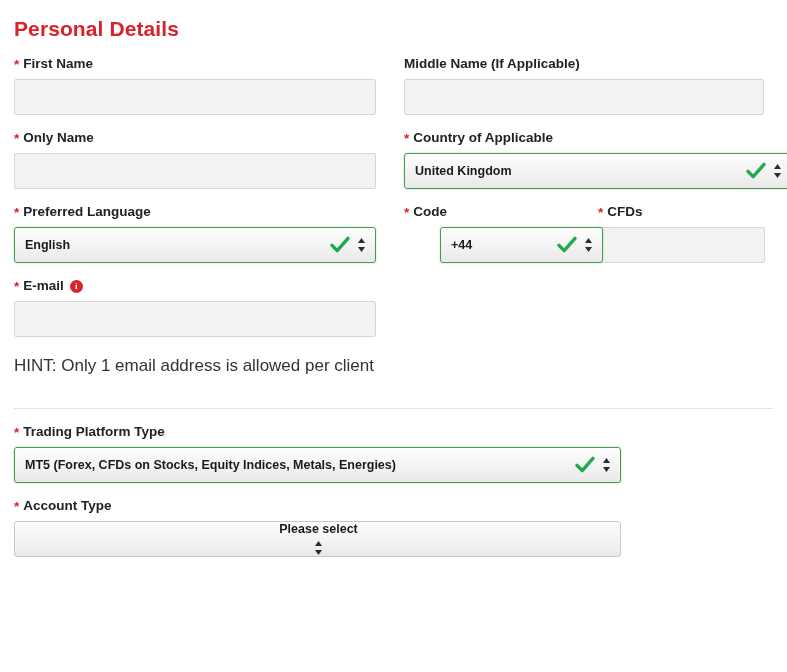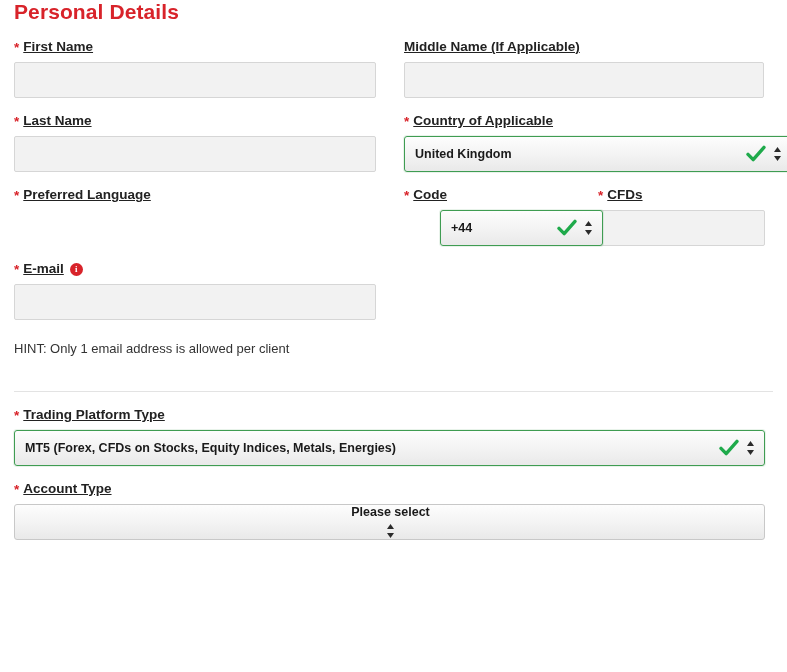--- a/index.html
+++ b/index.html
@@ -25,21 +25,21 @@
 
   
   .section-title {
     color: #d8232a;
     font-size: 21px;
     font-weight: bold;
     letter-spacing: 0.1px;
     margin: 0;
     padding: 0;
   }
-  .section-title.personal { }
+  .section-title.personal { padding-top: 17px; }
   .section-title.trading  { padding-top: 18px; }
 
   
   .row {
     display: flex;
     width: 100%;
   }
   .col-left {
     width: 390px;
     flex: 0 0 390px;
@@ -75,21 +75,21 @@
   }
   .req-star {
     color: #d8232a;
     font-weight: bold;
     font-size: 13.5px;
     margin-right: 4px;
     line-height: 12px;
     position: relative;
     top: 1px;
   }
-  .label-text { display: inline-block; text-decoration: underline; }
+  .label-text { display: inline-block; }
 
   
   .info-icon {
     display: inline-flex;
     align-items: center;
     justify-content: center;
     width: 13px;
     height: 13px;
     border-radius: 50%;
     background: #d8232a;
@@ -124,21 +124,21 @@
 
   
   .select-wrap {
     position: relative;
     height: 36px;
     border-radius: 3px;
   }
   .select-wrap.w-narrow { width: 362px; }
   .select-wrap.w-right  { width: 388px; }
   .select-wrap.w-code   { width: 163px; margin-left: 36px; }
-  .select-wrap.w-full   { width: 751px; }
+  .select-wrap.w-full   { width: 607px; }
 
   .select-box {
     position: absolute;
     inset: 0;
     border-radius: 3px;
     background: linear-gradient(to bottom, #fdfdfd 0%, #f4f4f4 48%, #e9e9e9 100%);
     display: flex;
     align-items: center;
     padding: 0 8px 0 10px;
     font-size: 12.5px;
@@ -174,21 +174,21 @@
   .stepper-icon {
     flex: 0 0 auto;
     width: 9px;
     height: 16px;
     display: block;
     margin-right: 1px;
   }
 
   
   .hint-text {
-    font-size: 13px;
+    font-size: 17px;
     color: #333333;
     padding-top: 21px;
     padding-bottom: 0;
     line-height: 16px;
   }
 
   
   .divider {
     border: 0;
     border-top: 1px solid #e3e3e3;
@@ -217,21 +217,21 @@
         <span class="label-text">Middle Name (If Applicable)</span>
       </div>
       <input class="text-input w-right" type="text" value="" style="">
     </div>
   </div>
 
   <div class="row">
     <div class="col-left">
       <div class="field-label">
         <span class="req-star">*</span>
-        <span class="label-text">Last Name</span>
+        <span class="label-text">Only Name</span>
       </div>
       <input class="text-input w-narrow" type="text" value="" style="">
     </div>
 
     <div class="col-right">
       <div class="field-label">
         <span class="req-star">*</span>
         <span class="label-text">Country of Applicable</span>
       </div>
       <div class="select-wrap w-right valid">
@@ -248,20 +248,32 @@
       </div>
     </div>
   </div>
 
   <div class="row">
     <div class="col-left">
       <div class="field-label">
         <span class="req-star">*</span>
         <span class="label-text">Preferred Language</span>
       </div>
+      <div class="select-wrap w-narrow valid">
+        <div class="select-box">
+          <span class="select-value">English</span>
+          <svg class="tick-icon" viewBox="0 0 20 18">
+            <path d="M2 9.4 L7.2 14.6 L18 2.4" fill="none" stroke="#1faa4b" stroke-width="3.4" stroke-linecap="round" stroke-linejoin="round"></path>
+          </svg>
+          <svg class="stepper-icon" viewBox="0 0 9 16">
+            <path d="M4.5 1 L8 6 L1 6 Z" fill="#2b2b2b"></path>
+            <path d="M4.5 15 L8 10 L1 10 Z" fill="#2b2b2b"></path>
+          </svg>
+        </div>
+      </div>
     </div>
 
     <div class="col-code">
       <div class="field-label">
         <span class="req-star">*</span>
         <span class="label-text">Code</span>
       </div>
       <div class="select-wrap w-code valid">
         <div class="select-box">
           <span class="select-value">+44</span>

